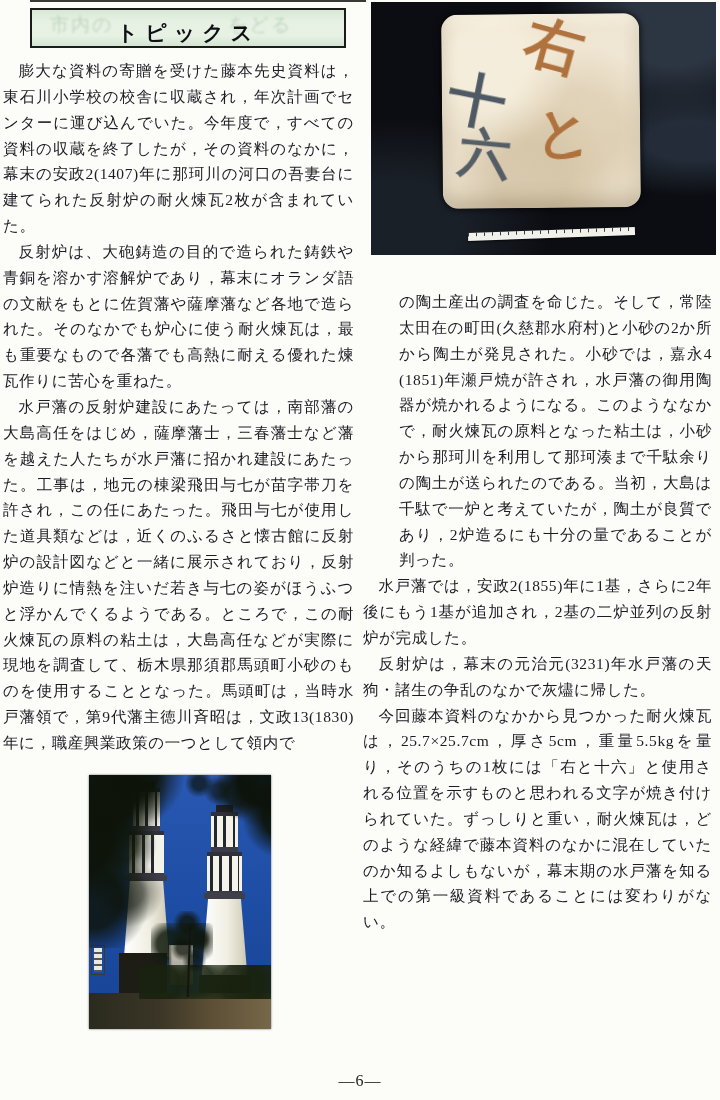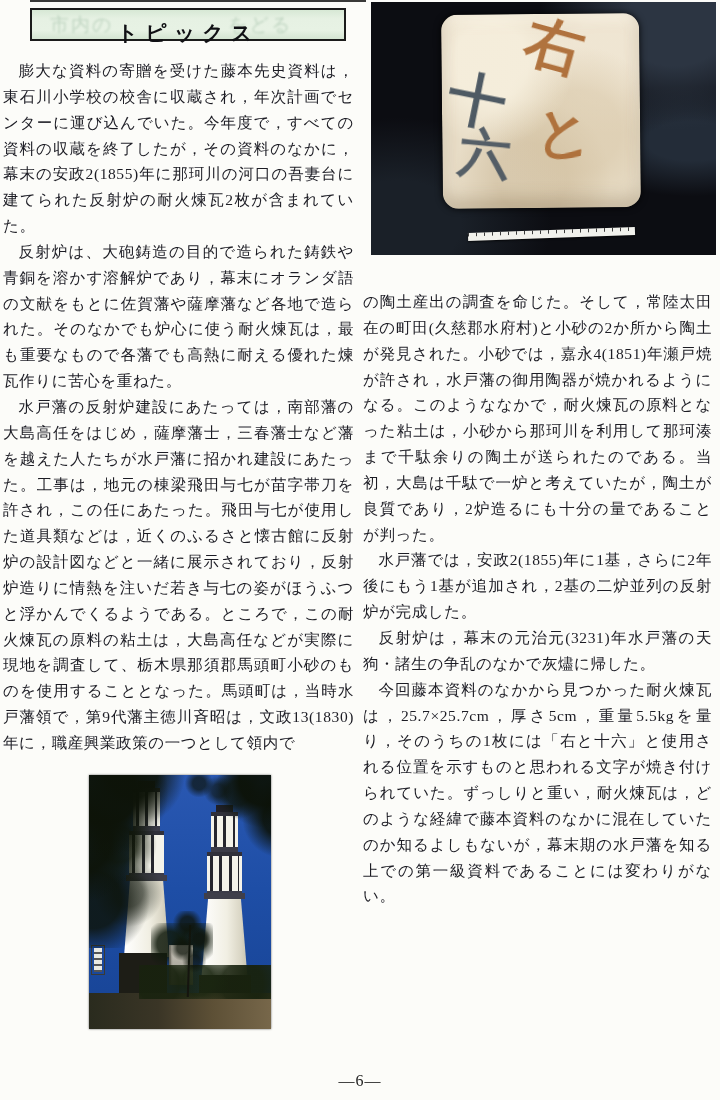--- a/index.html
+++ b/index.html
@@ -3,35 +3,35 @@
 <meta charset="utf-8">
 <style>
   html,body{margin:0;padding:0;background:#ffffff;}
   .page{position:relative;width:720px;height:1100px;background:#fcfcf9;overflow:hidden;
         font-family:"Liberation Serif","DejaVu Serif",serif;color:#1c1c24;}
 
   
   .scan-line{position:absolute;left:30px;top:0;width:336px;height:2px;background:#161616;opacity:.85;}
 
   
-  .topics-box{position:absolute;left:30px;top:8px;width:316px;height:33px;box-sizing:border-box;
+  .topics-box{position:absolute;left:30px;top:8px;width:316px;height:40px;box-sizing:border-box;
         border:2px solid #1b1b1b;
         background:linear-gradient(180deg,#d7e8d5 0%,#e6f1e3 30%,#e7f2e4 70%,#d4e5d2 100%);}
   .topics-title{position:absolute;left:0;right:0;top:9px;margin:0;text-align:center;
         font-size:21px;font-weight:600;letter-spacing:7px;color:#101014;}
   .ghost{position:absolute;top:2px;font-size:19px;color:#5f8f6d;opacity:.28;filter:blur(1px);
         letter-spacing:2px;white-space:nowrap;}
   .ghost-l{left:18px;}
   .ghost-r{left:196px;}
 
   
   .text-col{position:absolute;font-size:15.5px;line-height:25.85px;letter-spacing:.6px;
         text-align:justify;word-break:break-all;}
   .text-col p{margin:0;text-indent:1em;}
-  .text-col p.no-indent{text-indent:0;}
+  .text-col p.no-indent{text-indent:0;margin-left:36px;}
   .col-left{left:3px;top:58px;width:351px;}
   .col-right{left:363px;top:289px;width:349px;}
 
   .caption{position:absolute;text-align:center;font-size:15px;font-weight:600;
         letter-spacing:2px;color:#15151a;}
 
   .page-number{position:absolute;left:0;top:1072px;width:720px;text-align:center;
         font-size:16px;letter-spacing:1px;color:#222;}
 
   
@@ -132,21 +132,21 @@
     <div class="brick">
       <span class="bmark bm-migi">右</span>
       <span class="bmark bm-to">と</span>
       <span class="bmark bm-juu">十</span>
       <span class="bmark bm-roku">六</span>
     </div>
     <div class="ruler"></div>
   </figure>
 
   <div class="text-col col-left">
-    <p>膨大な資料の寄贈を受けた藤本先史資料は，東石川小学校の校舎に収蔵され，年次計画でセンターに運び込んでいた。今年度で，すべての資料の収蔵を終了したが，その資料のなかに，幕末の安政2(1855)年に那珂川の河口の吾妻台に建てられた反射炉の耐火煉瓦2枚が含まれていた。</p>
+    <p>膨大な資料の寄贈を受けた藤本先史資料は，東石川小学校の校舎に収蔵され，年次計画でセンターに運び込んでいた。今年度で，すべての資料の収蔵を終了したが，その資料のなかに，幕末の安政2(1407)年に那珂川の河口の吾妻台に建てられた反射炉の耐火煉瓦2枚が含まれていた。</p>
     <p>反射炉は、大砲鋳造の目的で造られた鋳鉄や青銅を溶かす溶解炉であり，幕末にオランダ語の文献をもとに佐賀藩や薩摩藩など各地で造られた。そのなかでも炉心に使う耐火煉瓦は，最も重要なもので各藩でも高熱に耐える優れた煉瓦作りに苦心を重ねた。</p>
     <p>水戸藩の反射炉建設にあたっては，南部藩の大島高任をはじめ，薩摩藩士，三春藩士など藩を越えた人たちが水戸藩に招かれ建設にあたった。工事は，地元の棟梁飛田与七が苗字帯刀を許され，この任にあたった。飛田与七が使用した道具類などは，近くのふるさと懐古館に反射炉の設計図などと一緒に展示されており，反射炉造りに情熱を注いだ若き与七の姿がほうふつと浮かんでくるようである。ところで，この耐火煉瓦の原料の粘土は，大島高任などが実際に現地を調査して、栃木県那須郡馬頭町小砂のものを使用することとなった。馬頭町は，当時水戸藩領で，第9代藩主徳川斉昭は，文政13(1830)年に，職産興業政策の一つとして領内で</p>
   </div>
 
   <div class="text-col col-right">
     <p class="no-indent">の陶土産出の調査を命じた。そして，常陸太田在の町田(久慈郡水府村)と小砂の2か所から陶土が発見された。小砂では，嘉永4(1851)年瀬戸焼が許され，水戸藩の御用陶器が焼かれるようになる。このようななかで，耐火煉瓦の原料となった粘土は，小砂から那珂川を利用して那珂湊まで千駄余りの陶土が送られたのである。当初，大島は千駄で一炉と考えていたが，陶土が良質であり，2炉造るにも十分の量であることが判った。</p>
     <p>水戸藩では，安政2(1855)年に1基，さらに2年後にもう1基が追加され，2基の二炉並列の反射炉が完成した。</p>
     <p>反射炉は，幕末の元治元(3231)年水戸藩の天狗・諸生の争乱のなかで灰燼に帰した。</p>
     <p>今回藤本資料のなかから見つかった耐火煉瓦は，25.7×25.7cm，厚さ5cm，重量5.5kgを量り，そのうちの1枚には「右と十六」と使用される位置を示すものと思われる文字が焼き付けられていた。ずっしりと重い，耐火煉瓦は，どのような経緯で藤本資料のなかに混在していたのか知るよしもないが，幕末期の水戸藩を知る上での第一級資料であることには変わりがない。</p>
   </div>

